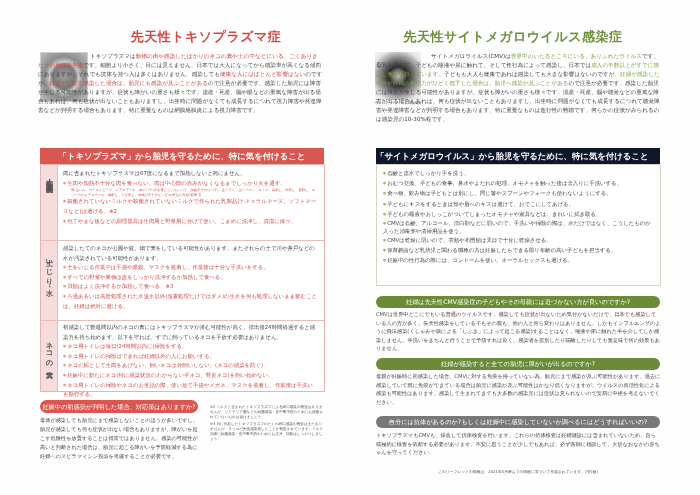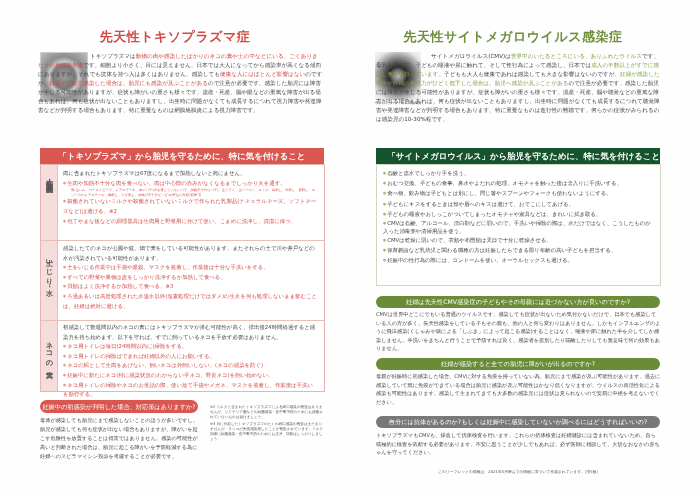--- a/index.html
+++ b/index.html
@@ -1,30 +1,30 @@
 <!DOCTYPE html>
 <html><head>
 <meta charset="utf-8">
 <style>
   html,body{margin:0;padding:0;}
   body{width:700px;height:495px;background:#fefefe;position:relative;overflow:hidden;
        font-family:"DejaVu Sans","Liberation Sans",sans-serif;color:#3a3a3a;}
   .abs{position:absolute;}
-  .title{font-weight:bold;font-size:13px;letter-spacing:0.5px;}
+  .title{font-weight:bold;font-size:13px;letter-spacing:0.5px;padding-left:31px;}
   .t-red{color:#d24a44;}
   .t-green{color:#6f8f3a;}
   .body{font-size:5.6px;line-height:9px;color:#444;}
   .body .hl-r{color:#d24a44;}
   .body .hl-g{color:#7fa044;}
   .thumb{width:46px;height:48px;}
   .thumb-toxo{background:radial-gradient(ellipse at 50% 50%,#9a9a9a 0,#7a7a7a 35%,#c9c9c9 45%,#8d8d8d 60%,#bdbdbd 100%);border:1px solid #ccc;}
   .thumb-cmv{background:radial-gradient(circle at 50% 50%,#bdbdbd 0,#6c6c6c 18%,#2b2b2b 28%,#474747 36%,#8a8a8a 55%,#e6e6e6 80%,#f6f6f6 100%);}
   .caption{font-size:3.2px;color:#555;text-align:center;}
   .bar-red{background:#d9574f;color:#fff;font-weight:bold;font-size:8.4px;text-align:center;line-height:16px;}
-  .bar-green{background:#14532d;color:#fff;font-weight:bold;font-size:8.4px;text-align:right;line-height:16px;}
+  .bar-green{background:#0f172a;color:#fff;font-weight:bold;font-size:8.4px;text-align:left;line-height:16px;}
   .panel-red{border:1px solid #e6b5b2;background:#fff;}
   .sidecol{background:#f6dcda;border-right:1px solid #e9bdba;}
   .side-label{writing-mode:vertical-rl;font-size:7.2px;font-weight:bold;color:#555;letter-spacing:1px;}
   .row-sep{border-top:1px solid #e9bdba;}
   .rowtext{font-size:5.4px;line-height:9.6px;color:#444;}
   .bul{color:#d24a44;}
   .bul::before{content:"● ";font-size:3.5px;vertical-align:1px;color:#e39b96;}
   .sub{font-size:3.3px;line-height:4.6px;color:#d24a44;padding-left:8px;}
   .pill-red{background:#d9574f;color:#fff;font-size:6.2px;border-radius:8px;text-align:center;line-height:13px;}
   .pill-green{background:#6b8c37;color:#fff;font-size:6.2px;border-radius:8px;text-align:center;line-height:12px;}

